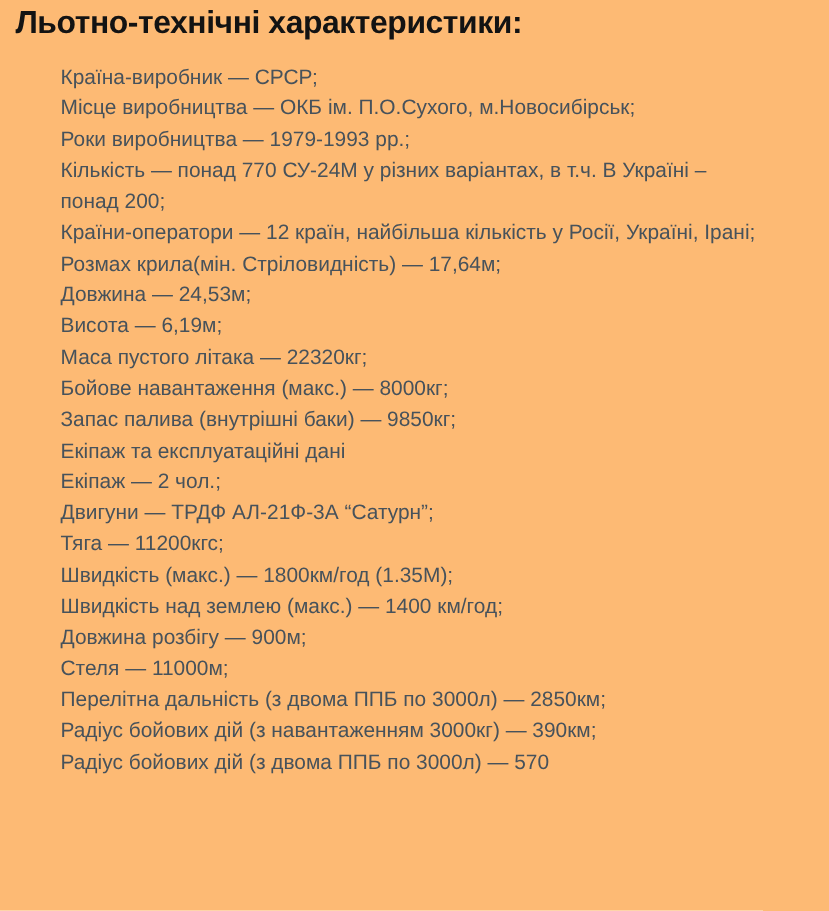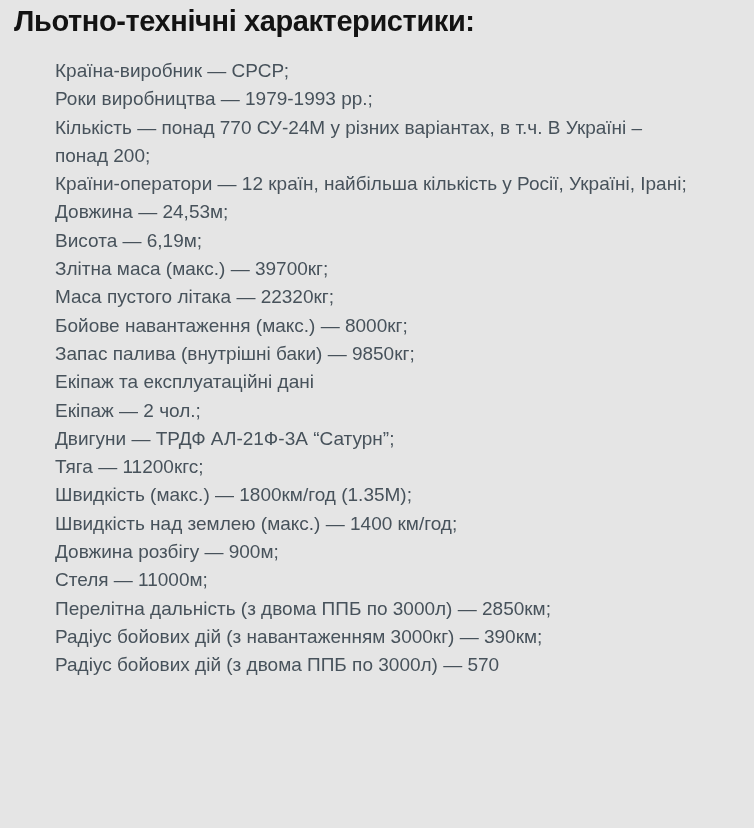--- a/index.html
+++ b/index.html
@@ -4,21 +4,21 @@
 <style>
   html, body {
     margin: 0;
     padding: 0;
     background: #ffffff;
   }
   .page {
     position: relative;
     width: 754px;
     height: 828px;
-    background: #e5e5e5;
+    background: #fdba74;
     overflow: hidden;
     font-family: "Liberation Sans", sans-serif;
   }
   .title {
     position: absolute;
     left: 14px;
     top: 2px;
     margin: 0;
     font-size: 29px;
     line-height: 38px;
@@ -44,27 +44,28 @@
     color: #47525b;
   }
 </style>
 </head>
 <body>
 
 <div class="page">
   <h1 class="title">Льотно-технічні характеристики:</h1>
   <div class="content">
       <p class="line">Країна-виробник — СРСР;</p>
+      <p class="line">Місце виробництва — ОКБ ім. П.О.Сухого, м.Новосибірськ;</p>
       <p class="line">Роки виробництва — 1979-1993 рр.;</p>
       <p class="line">Кількість — понад 770 СУ-24М у різних варіантах, в т.ч. В Україні –</p>
       <p class="line">понад 200;</p>
       <p class="line">Країни-оператори — 12 країн, найбільша кількість у Росії, Україні, Ірані;</p>
+      <p class="line">Розмах крила(мін. Стріловидність) — 17,64м;</p>
       <p class="line">Довжина — 24,53м;</p>
       <p class="line">Висота — 6,19м;</p>
-      <p class="line">Злітна маса (макс.) — 39700кг;</p>
       <p class="line">Маса пустого літака — 22320кг;</p>
       <p class="line">Бойове навантаження (макс.) — 8000кг;</p>
       <p class="line">Запас палива (внутрішні баки) — 9850кг;</p>
       <p class="line">Екіпаж та експлуатаційні дані</p>
       <p class="line">Екіпаж — 2 чол.;</p>
       <p class="line">Двигуни — ТРДФ АЛ-21Ф-3А “Сатурн”;</p>
       <p class="line">Тяга — 11200кгс;</p>
       <p class="line">Швидкість (макс.) — 1800км/год (1.35М);</p>
       <p class="line">Швидкість над землею (макс.) — 1400 км/год;</p>
       <p class="line">Довжина розбігу — 900м;</p>

